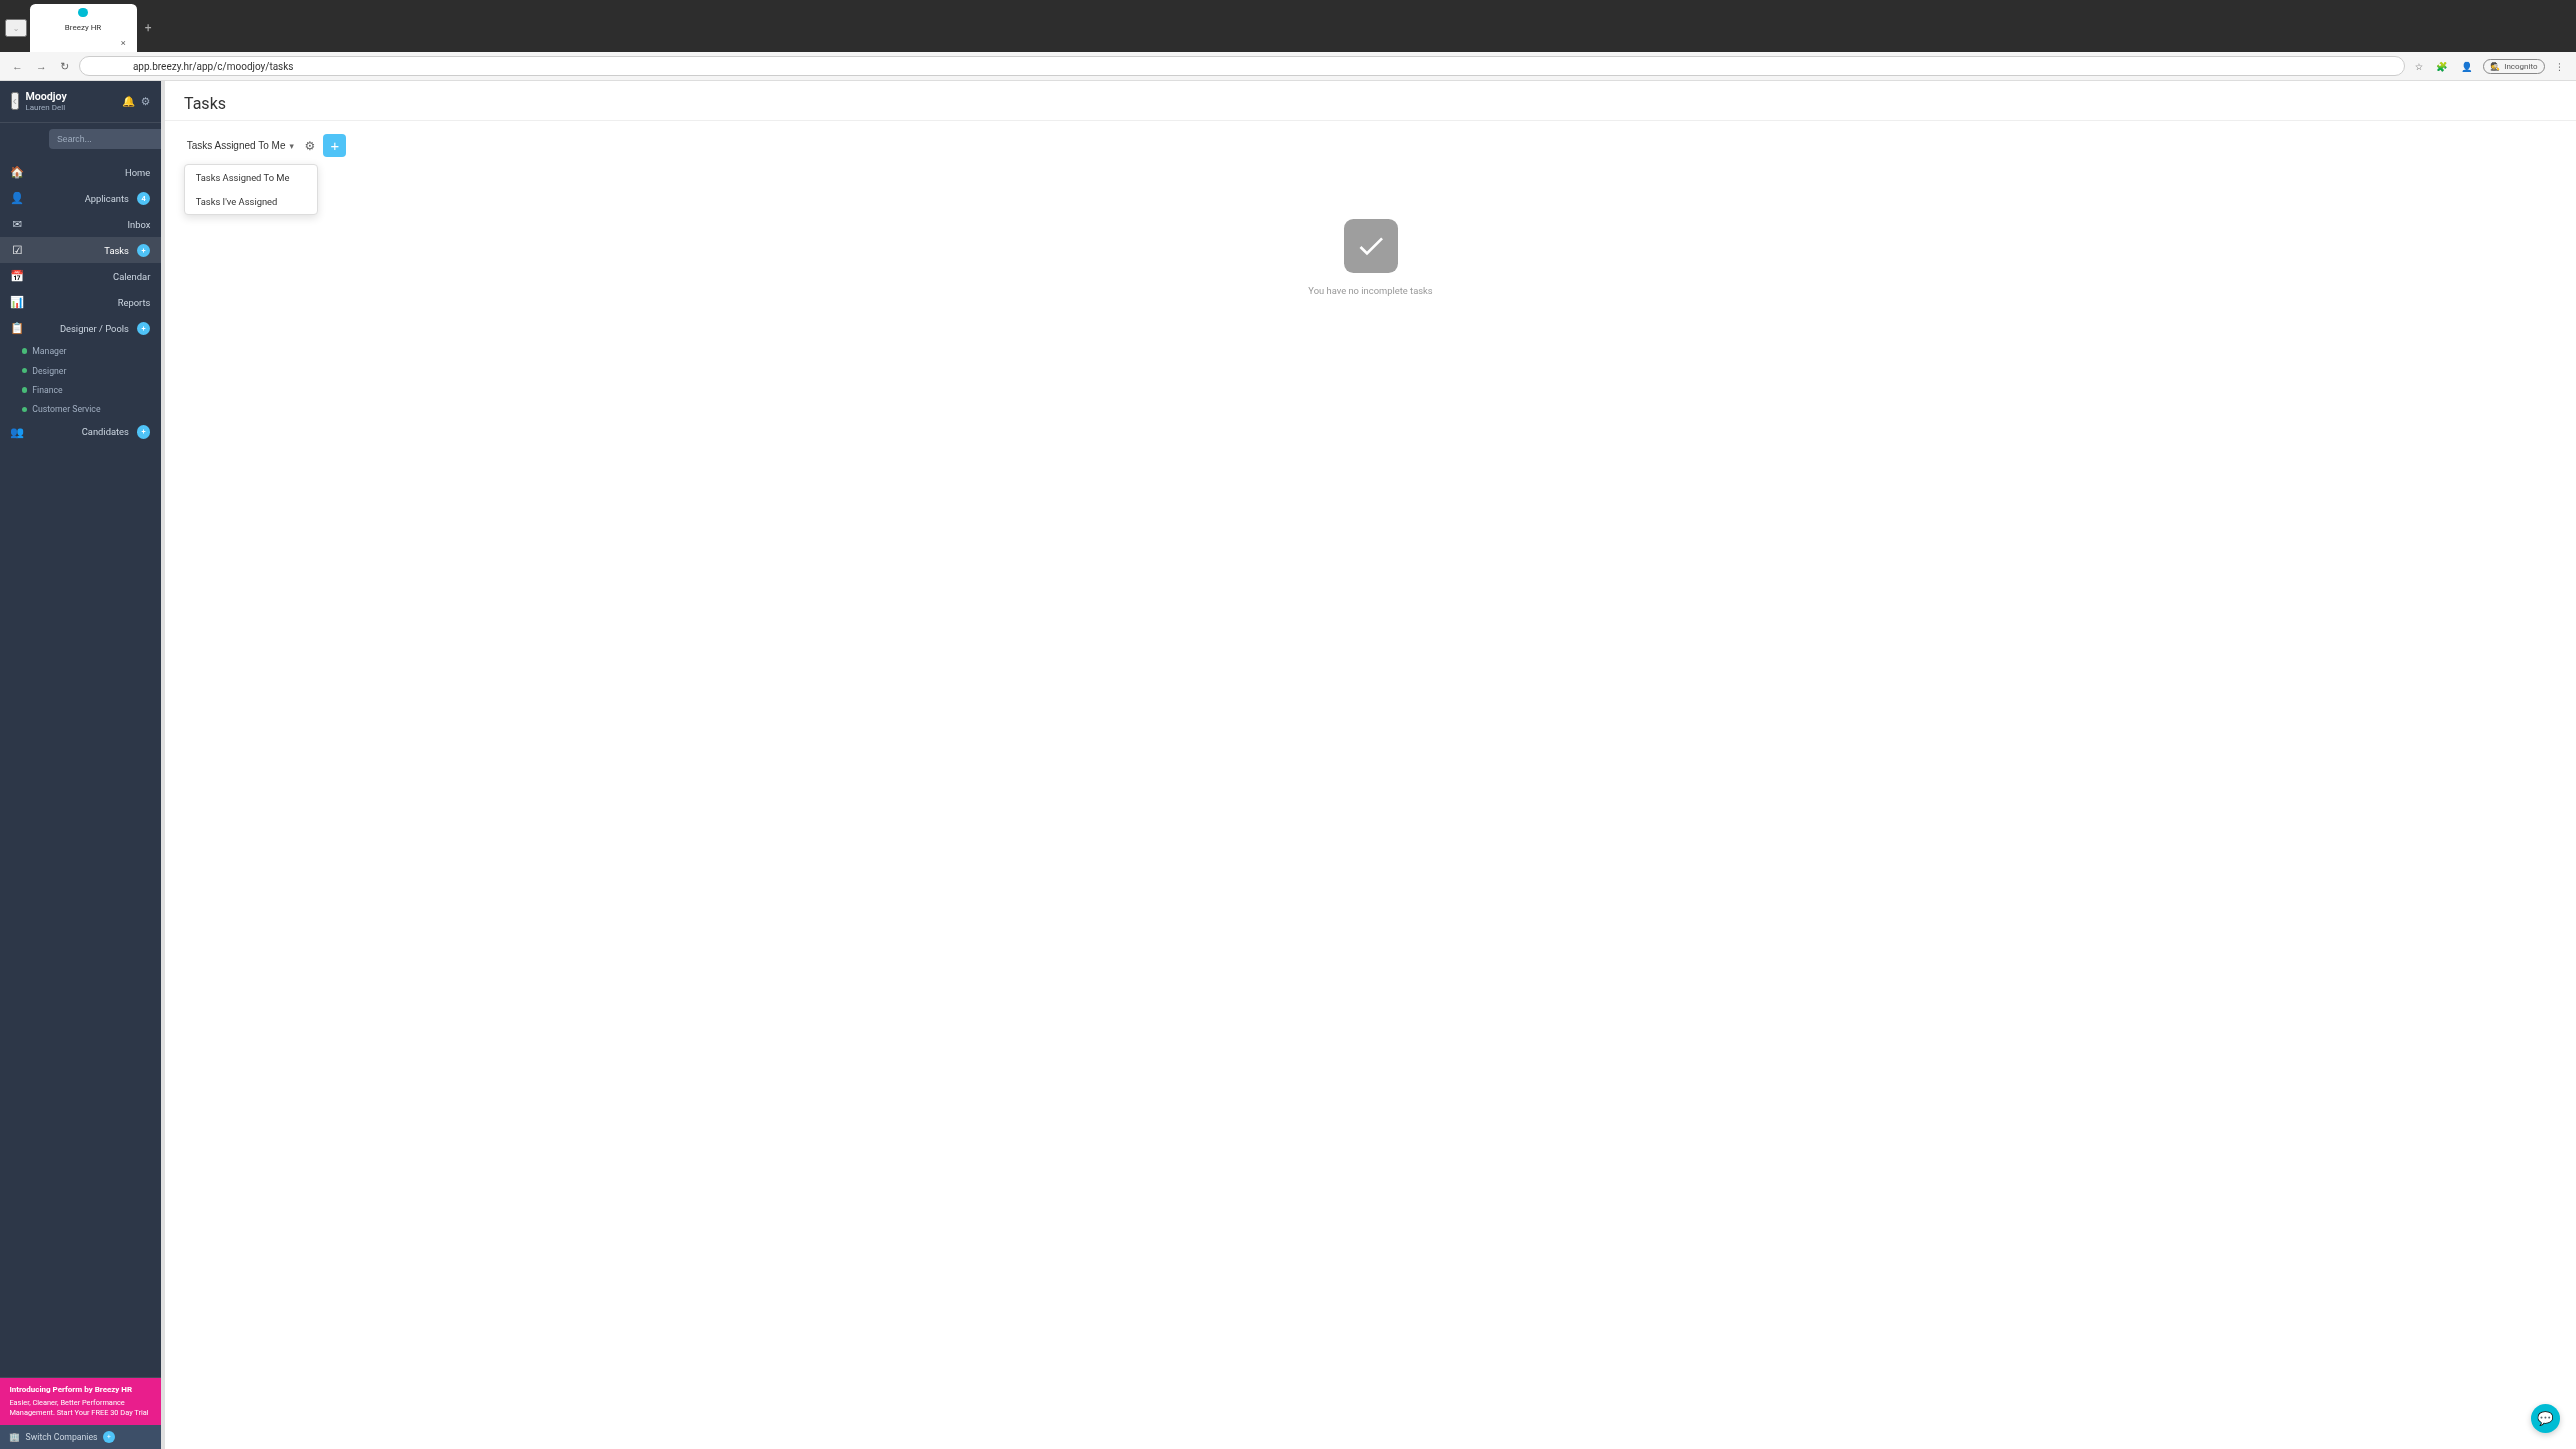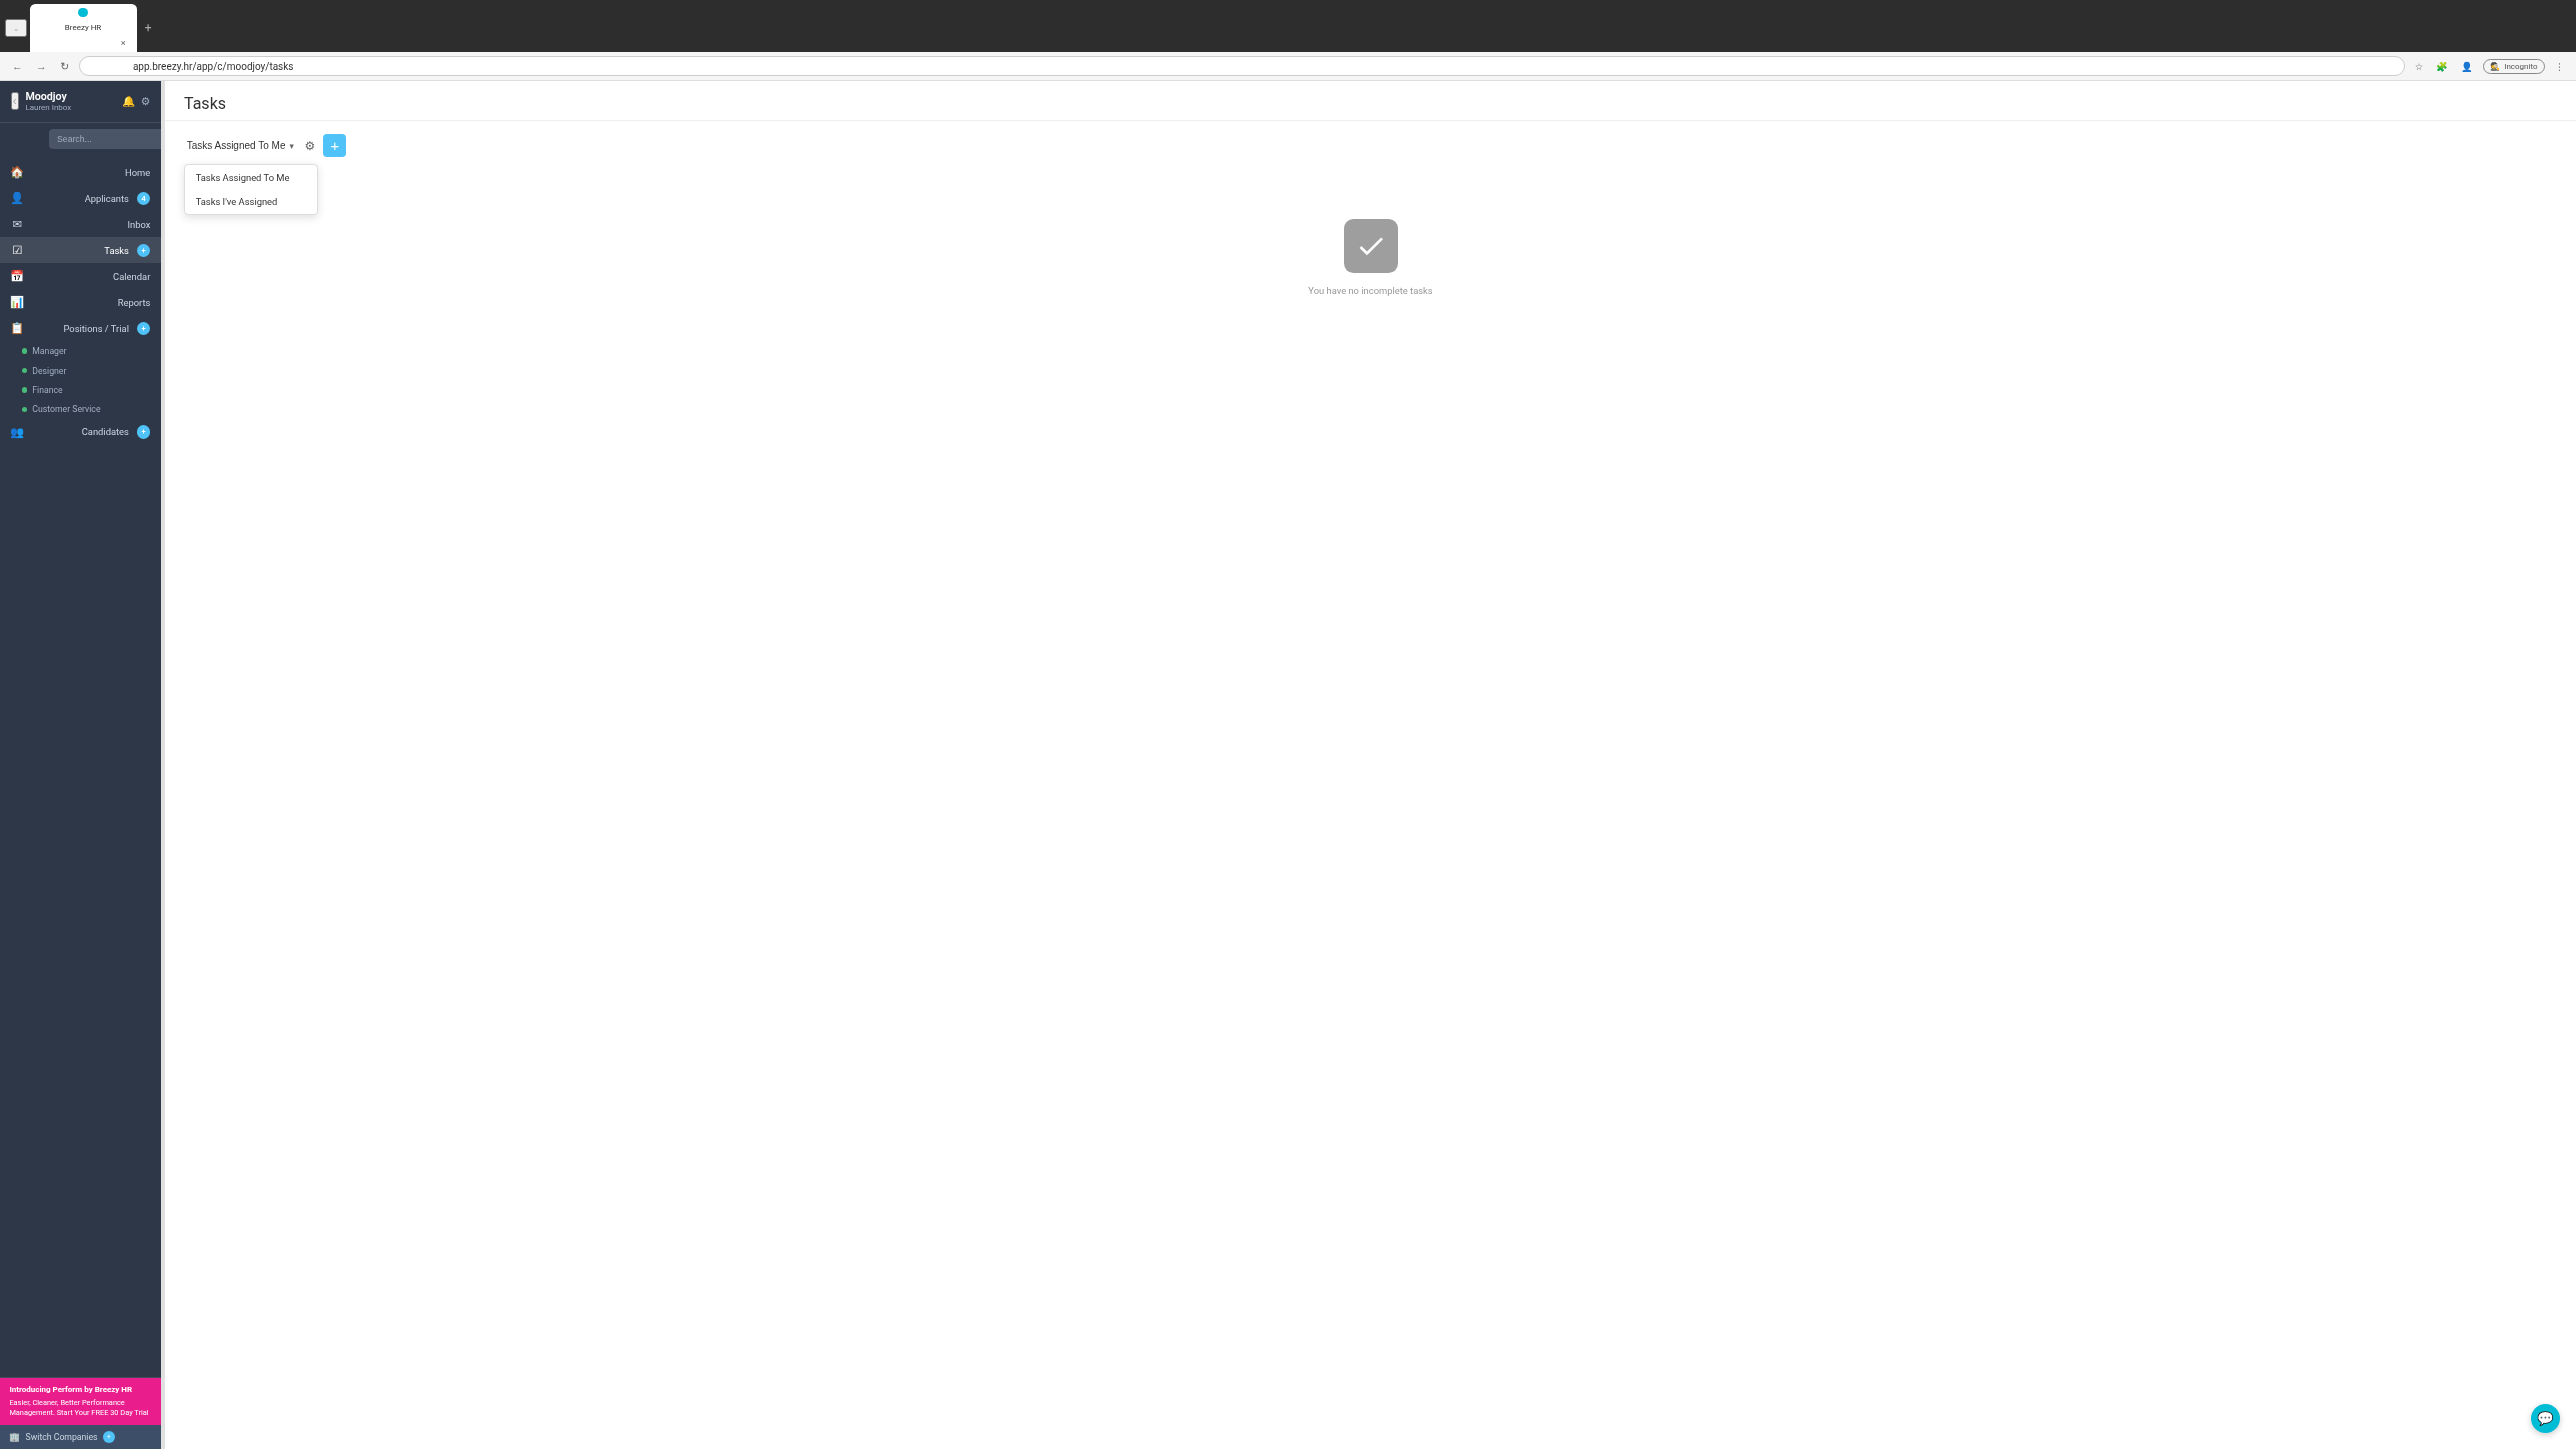--- a/index.html
+++ b/index.html
@@ -116,21 +116,21 @@
   </div>
 </div>
 
 <div class="app">
 
   <div class="sidebar">
     <div class="sidebar-header">
       <button class="sidebar-back">‹</button>
       <div class="sidebar-brand">
         <div class="sidebar-brand-name">Moodjoy</div>
-        <div class="sidebar-brand-user">Lauren Inbox</div>
+        <div class="sidebar-brand-user">Lauren Dell</div>
       </div>
       <div class="sidebar-header-icons">
         <span class="sidebar-header-icon">🔔</span>
         <span class="sidebar-header-icon">⚙</span>
       </div>
     </div>
     <div class="sidebar-search">
       <input type="text" placeholder="Search..." style="">
     </div>
     <div class="sidebar-nav">
@@ -156,21 +156,21 @@
       <div class="nav-item">
         <span class="nav-item-icon">📅</span>
         <span class="nav-item-label">Calendar</span>
       </div>
       <div class="nav-item">
         <span class="nav-item-icon">📊</span>
         <span class="nav-item-label">Reports</span>
       </div>
       <div class="nav-item">
         <span class="nav-item-icon">📋</span>
-        <span class="nav-item-label">Positions / Trial</span>
+        <span class="nav-item-label">Designer / Pools</span>
         <span class="nav-badge">+</span>
       </div>
 
       <div class="nav-sub-item">
         <span class="nav-sub-dot"></span>
         <span>Manager</span>
       </div>
       <div class="nav-sub-item">
         <span class="nav-sub-dot"></span>
         <span>Designer</span>

